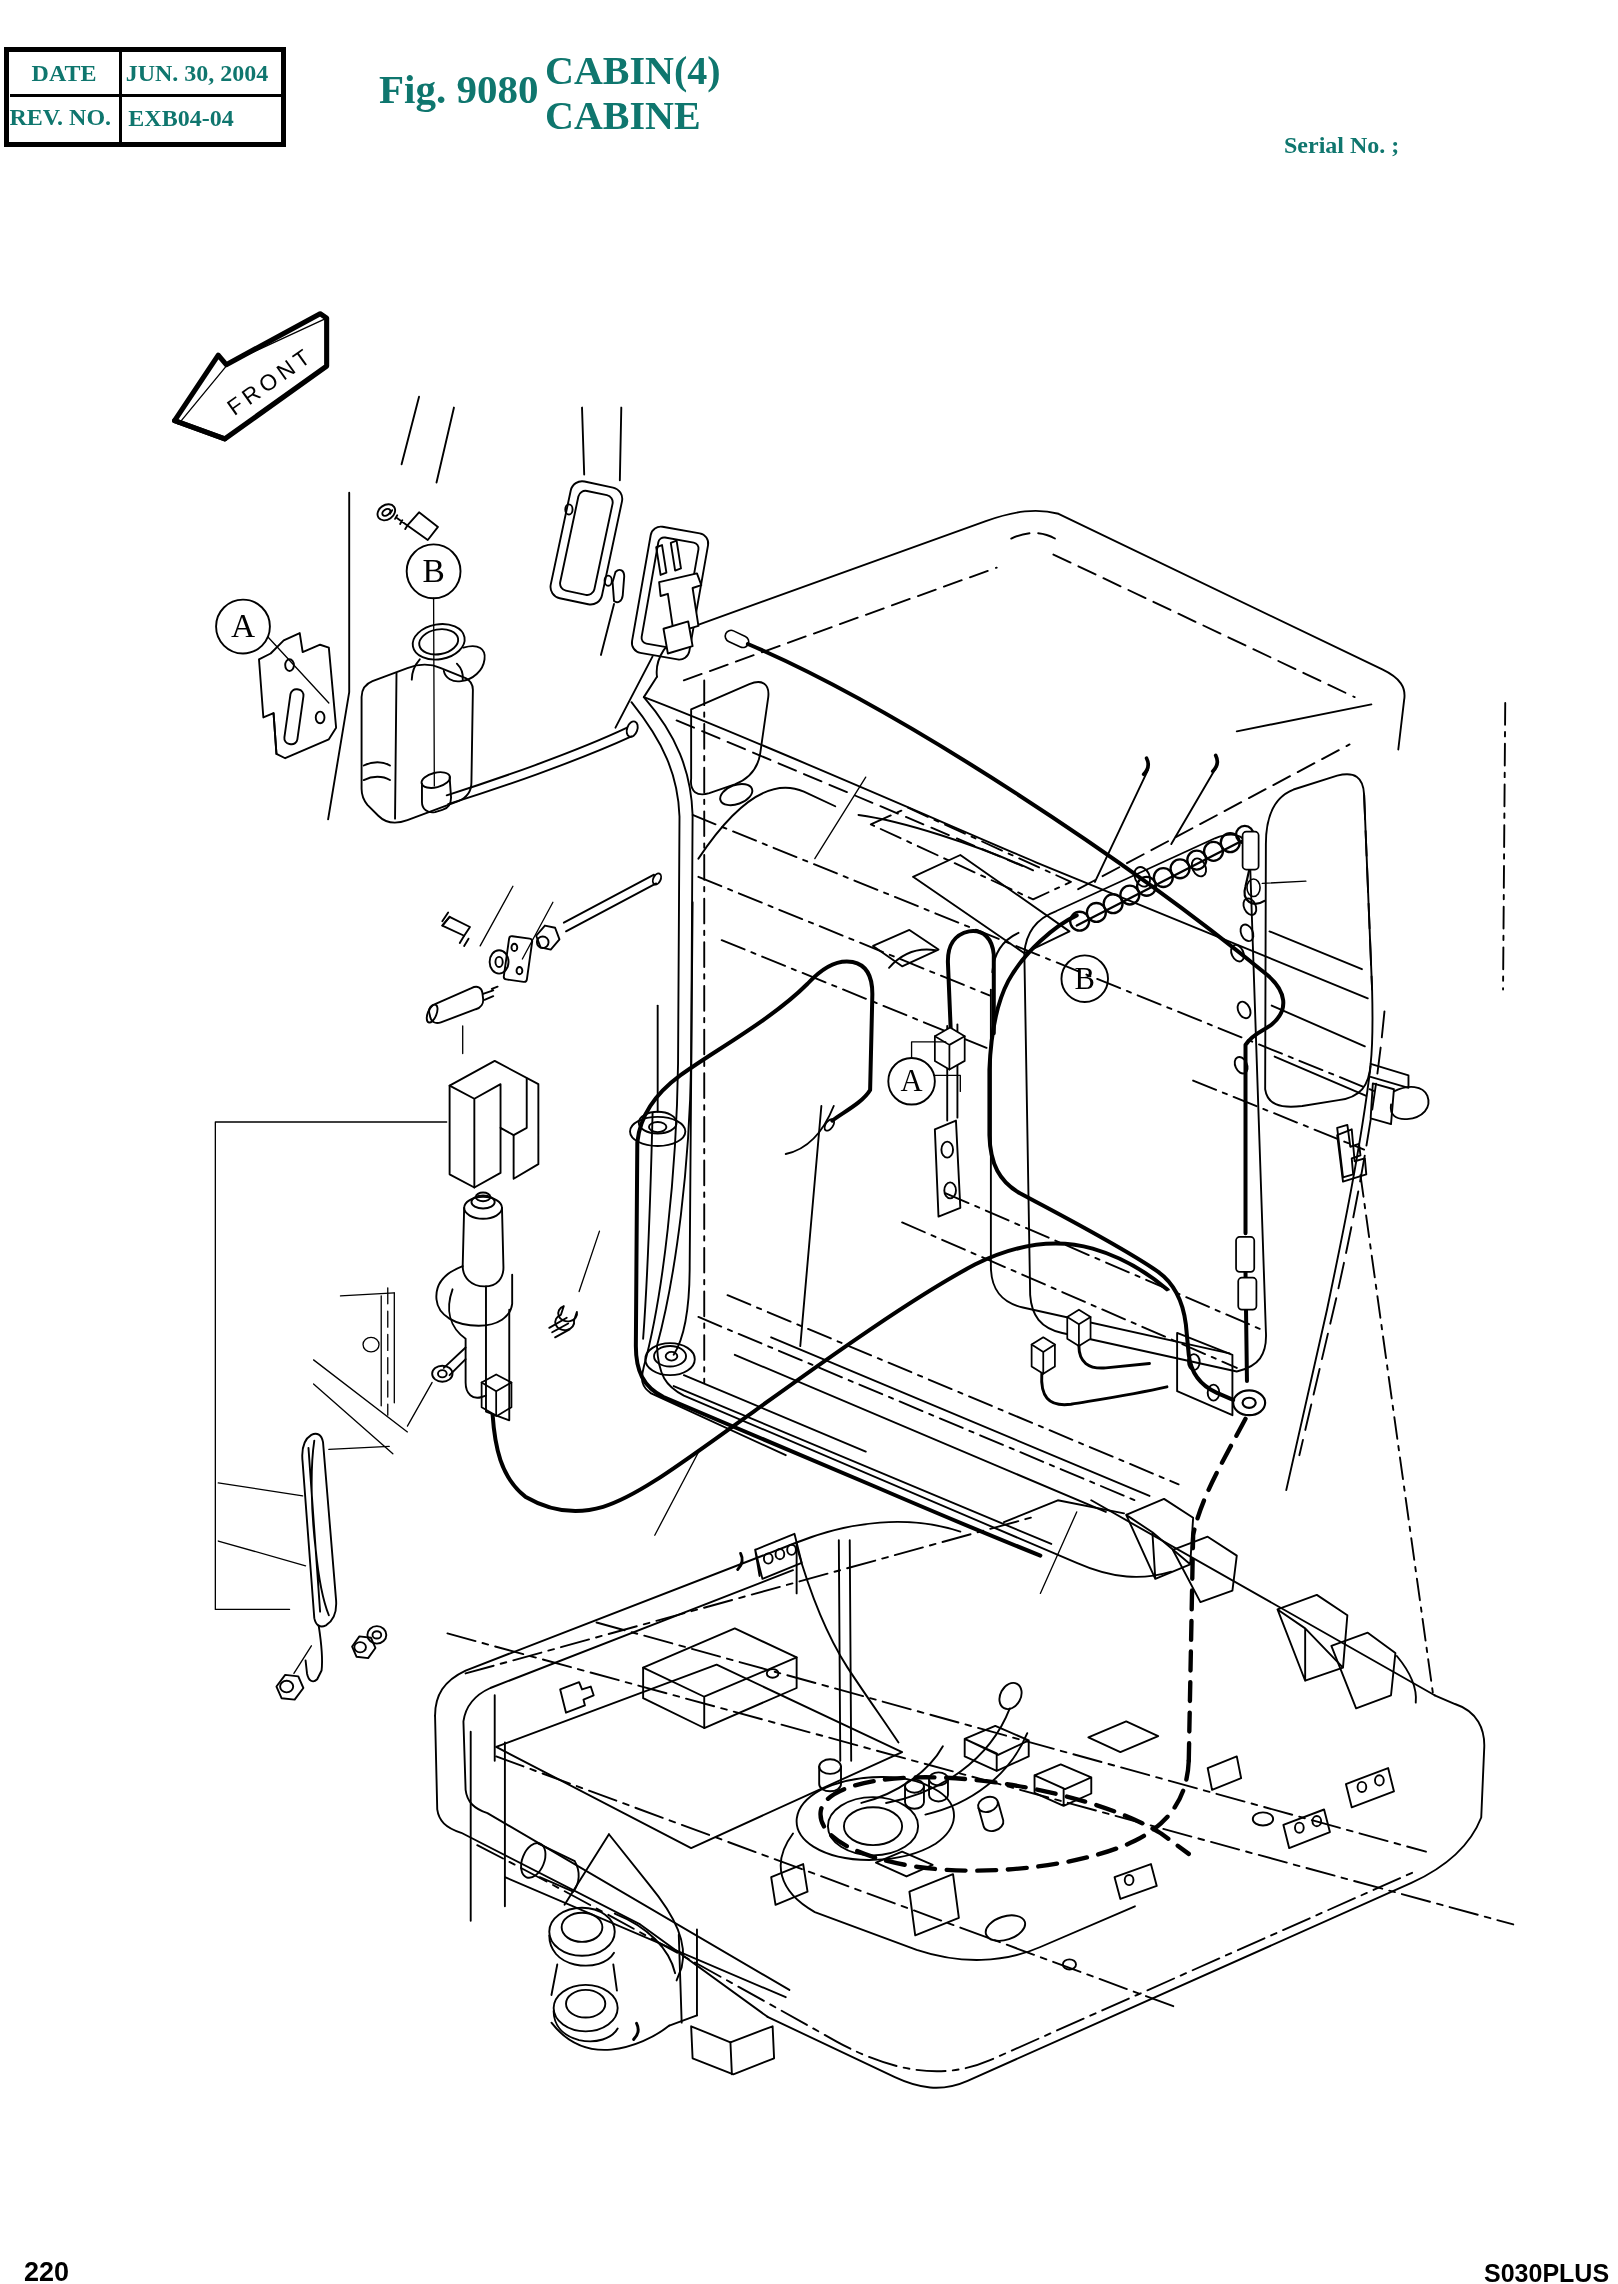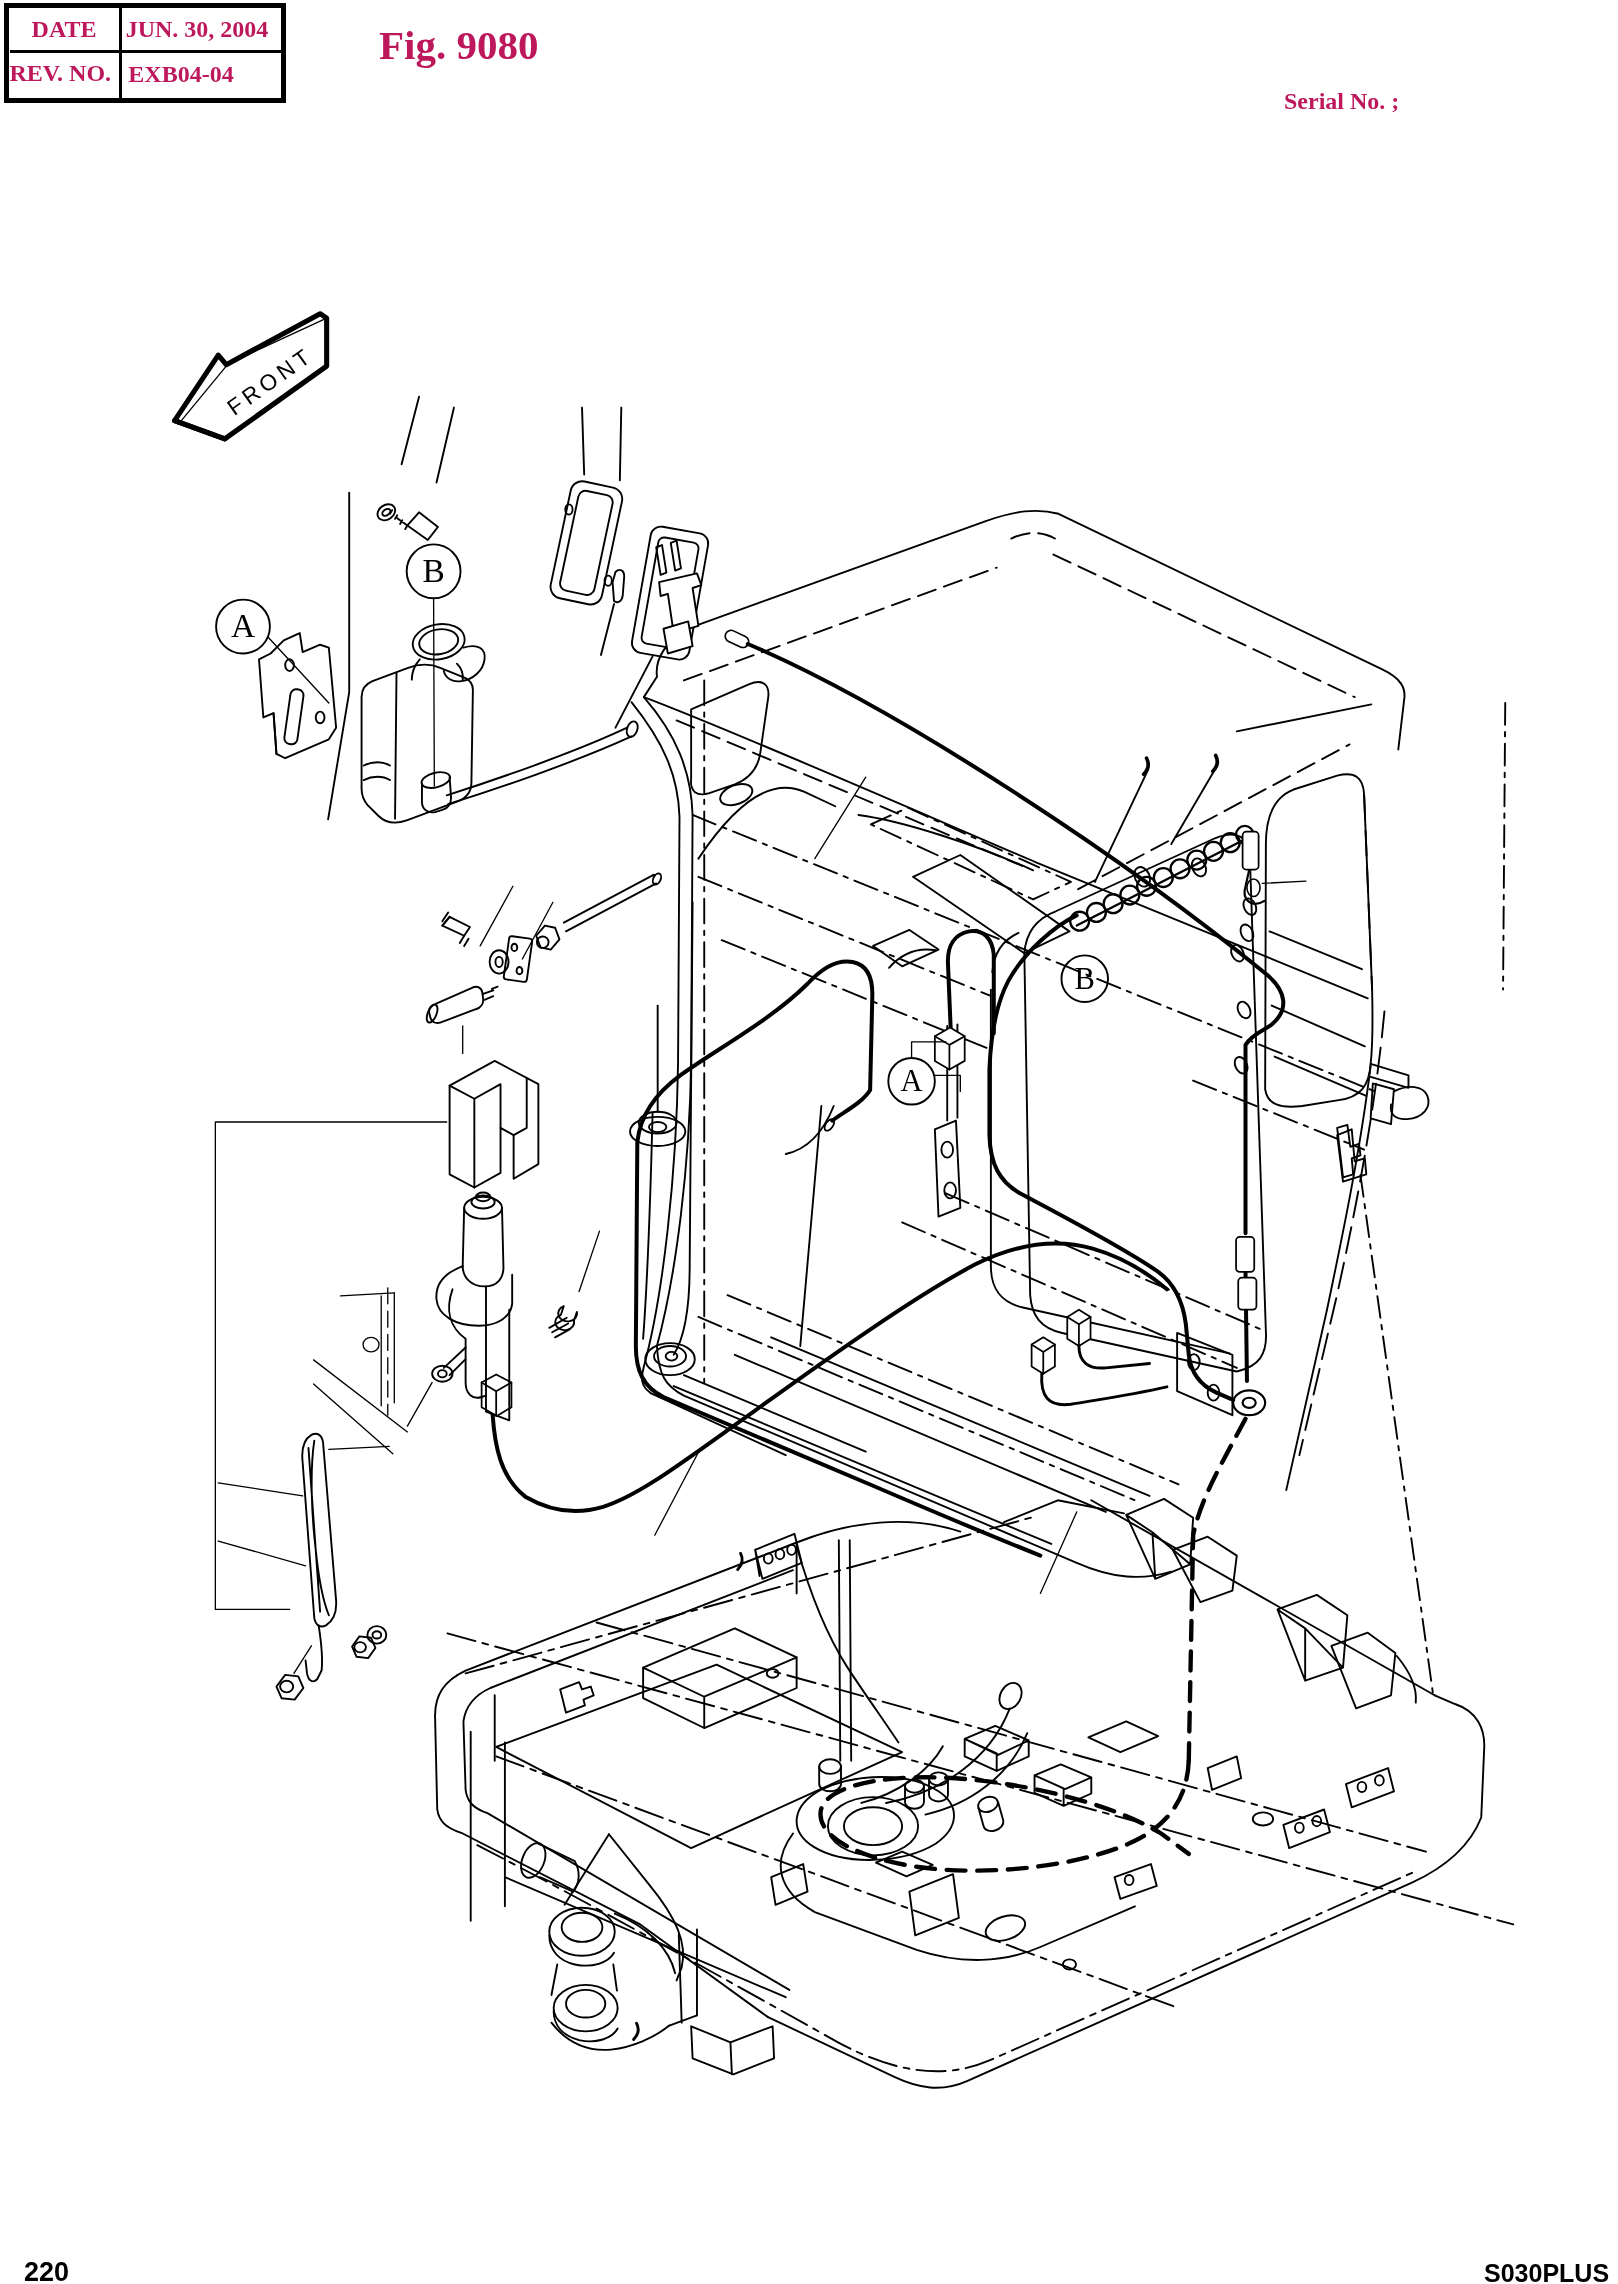--- a/index.html
+++ b/index.html
@@ -1,34 +1,35 @@
 <!DOCTYPE html>
 <html style="font-size:11.6px"><head>
 <meta charset="utf-8">
 <style>
 html,body{margin:0;padding:0;background:#fff;}
 #page{position:relative;width:1618px;height:2284px;background:#fff;overflow:hidden;
 font-family:"Liberation Serif", serif;}
 svg{position:absolute;left:0;top:0;}
-.hdr{position:absolute;font-family:"Liberation Serif",serif;font-weight:bold;color:#be185d;white-space:nowrap;}
+.hdr{position:absolute;font-family:"Liberation Serif",serif;font-weight:bold;color:#0f766e;white-space:nowrap;margin-top:44px;}
 .ftr{position:absolute;font-family:"Liberation Sans",sans-serif;font-weight:bold;color:#000;white-space:nowrap;}
 </style>
 </head>
 <body>
 <div id="page">
 
 <div class="hdr" style="left:4.4px;top:2.9px;width:272px;height:90px;border:5.1px solid #000;"></div>
 <div class="hdr" style="left:119px;top:8px;width:2.9px;height:90px;background:#000;"></div>
 <div class="hdr" style="left:9.5px;top:50px;width:272px;height:2.9px;background:#000;"></div>
 <div class="hdr" style="left:9.5px;top:8px;width:109px;height:42px;font-size:24px;text-align:center;line-height:42px;">DATE</div>
 <div class="hdr" style="left:122px;top:8px;width:150px;height:42px;font-size:24px;text-align:center;line-height:42px;">JUN. 30, 2004</div>
 <div class="hdr" style="left:9.5px;top:52px;width:109px;height:41px;font-size:24px;line-height:42px;">REV. NO.</div>
 <div class="hdr" style="left:106px;top:53px;width:150px;height:42px;font-size:24px;text-align:center;line-height:42px;">EXB04-04</div>
 
 <div class="hdr" style="left:379px;top:21px;font-size:41px;">Fig. 9080</div>
+<div class="hdr" style="left:545px;top:3.6px;font-size:40px;line-height:45px;">CABIN(4)<br>CABINE</div>
 <div class="hdr" style="left:1284px;top:88px;font-size:24px;">Serial No. ;</div>
 
 <div class="ftr" style="left:24px;top:2257px;font-size:27px;">220</div>
 <div class="ftr" style="left:1484px;top:2259px;font-size:25px;">S030PLUS</div>
 <svg width="1618" height="2284" viewBox="0 0 2224 3139">
 <g fill="none" stroke="#000" stroke-width="2.6" stroke-linecap="round" stroke-linejoin="round">
 
 <g id="arrow" stroke-width="7">
 <path d="M240,578 L300,488 L311,501 L440,431 L449,437 L449,503 L309,603 Z"></path>
 <path d="M240,578 L309,603" stroke-width="7"></path>

